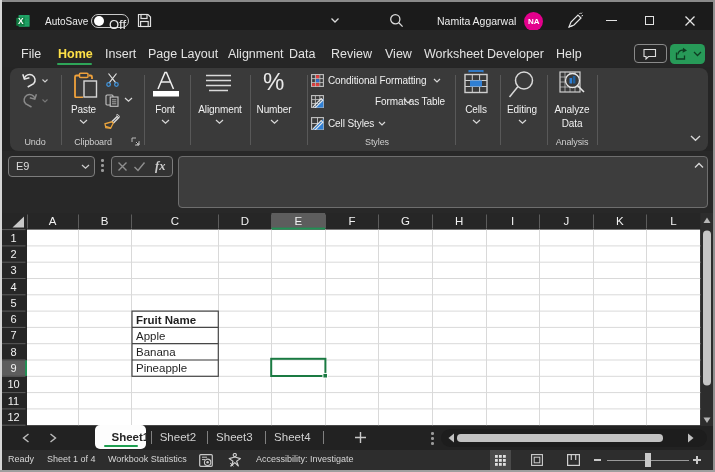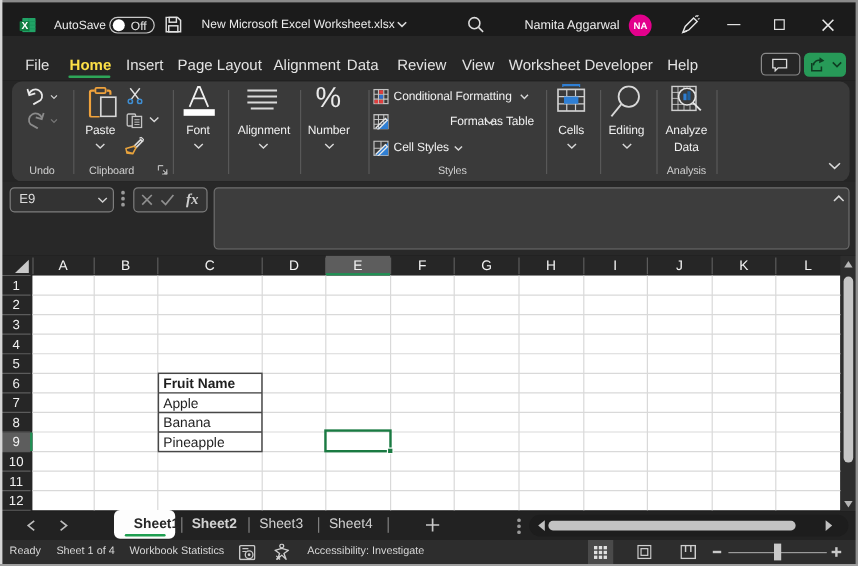--- a/index.html
+++ b/index.html
@@ -21,28 +21,27 @@
   <svg class="abs" style="left:16px;top:13.5px;" width="14" height="13" viewBox="0 0 14 13">
     <rect x="2.6" y="1" width="11" height="11.8" rx="0.6" fill="#21a366"></rect>
     <path d="M2.6 4 h11 M2.6 7 h11 M2.6 10 h11 M8.1 1 v11.8" stroke="#18925a" stroke-width="0.7"></path>
     <rect x="0.3" y="3.8" width="8.3" height="8" rx="0.6" fill="#107c41"></rect>
     <text x="1.9" y="10.3" font-size="8.4" font-weight="bold" fill="#fff" font-family="Liberation Sans">X</text>
   </svg>
   <div class="abs" style="left:45px;top:15.5px;font-size:10px;color:#ececec;">AutoSave</div>
 
   <div class="abs" style="left:91px;top:14px;width:38px;height:14px;border:1px solid #c9c9c9;border-radius:7.5px;"></div>
   <div class="abs" style="left:93.5px;top:15.8px;width:10.5px;height:10.5px;border-radius:50%;background:#ffffff;"></div>
-  <div class="abs" style="left:109px;top:16.5px;font-size:10px;color:#e8e8e8;">Off</div>
+  <div class="abs" style="left:109px;top:16.5px;font-size:13px;color:#e8e8e8;">Off</div>
 
   <svg class="abs" style="left:137px;top:13px;" width="15" height="15" viewBox="0 0 15 15">
     <path d="M1.5 1.5 h9.5 l2.5 2.5 v9.5 h-12 z" fill="none" stroke="#e0e0e0" stroke-width="1.2"></path>
     <rect x="4" y="1.5" width="6" height="4" fill="none" stroke="#e0e0e0" stroke-width="1.2"></rect>
     <rect x="3.6" y="8.5" width="7.6" height="5" fill="none" stroke="#e0e0e0" stroke-width="1.2"></rect>
   </svg>
-  <div class="abs" style="left:168px;top:15px;font-size:10px;color:#ececec;">New Microsoft Excel Worksheet.xlsx</div>
   <svg class="abs" style="left:330px;top:17px;" width="10" height="7" viewBox="0 0 10 7">
     <path d="M1.5 1.5 L5 5 L8.5 1.5" fill="none" stroke="#dadada" stroke-width="1.3"></path>
   </svg>
 
   <svg class="abs" style="left:389px;top:13px;" width="15" height="15" viewBox="0 0 15 15">
     <circle cx="6.3" cy="6.3" r="4.6" fill="none" stroke="#dcdcdc" stroke-width="1.3"></circle>
     <path d="M9.8 9.8 L13.6 13.6" stroke="#dcdcdc" stroke-width="1.3"></path>
   </svg>
   <div class="abs" style="left:437px;top:14.5px;font-size:10.5px;color:#ececec;">Namita Aggarwal</div>
   <div class="abs" style="left:524px;top:12px;width:19px;height:19px;border-radius:50%;background:#e3008c;"></div>
@@ -412,21 +411,21 @@
     </svg>
 
     <div class="abs" style="left:95.4px;top:-1.2px;width:50.6px;height:24px;background:#fdfdfd;border-radius:5px;"></div>
     <div class="abs" style="left:95.4px;top:-1.2px;width:70px;height:24px;font-size:11.5px;font-weight:bold;color:#262626;display:flex;align-items:center;justify-content:center;">Sheet1</div>
     <div class="abs" style="left:103.7px;top:19px;width:34.8px;height:2.2px;background:#1e9e50;border-radius:1px;"></div>
 
     <div class="abs" style="left:150.5px;top:5px;width:1px;height:13px;background:#808080;"></div>
     <div class="abs" style="left:206.7px;top:5px;width:1px;height:13px;background:#808080;"></div>
     <div class="abs" style="left:264.7px;top:5px;width:1px;height:13px;background:#808080;"></div>
     <div class="abs" style="left:322.5px;top:5px;width:1px;height:13px;background:#808080;"></div>
-    <div class="abs" style="left:159.7px;top:5px;font-size:11.5px;color:#d2d2d2;font-weight:bold;">Sheet2</div>
+    <div class="abs" style="left:159.7px;top:5px;font-size:11.5px;color:#d2d2d2;">Sheet2</div>
     <div class="abs" style="left:216.1px;top:5px;font-size:11.5px;color:#d2d2d2;">Sheet3</div>
     <div class="abs" style="left:274.1px;top:5px;font-size:11.5px;color:#d2d2d2;">Sheet4</div>
     <svg class="abs" style="left:354px;top:5px;" width="13" height="13" viewBox="0 0 13 13">
       <path d="M6.5 1 V12 M1 6.5 H12" stroke="#c9c9c9" stroke-width="1.4"></path>
     </svg>
 
     <div class="abs" style="left:431px;top:6px;width:2.5px;height:2.5px;background:#9a9a9a;border-radius:50%;"></div>
     <div class="abs" style="left:431px;top:11px;width:2.5px;height:2.5px;background:#9a9a9a;border-radius:50%;"></div>
     <div class="abs" style="left:431px;top:16px;width:2.5px;height:2.5px;background:#9a9a9a;border-radius:50%;"></div>
 

